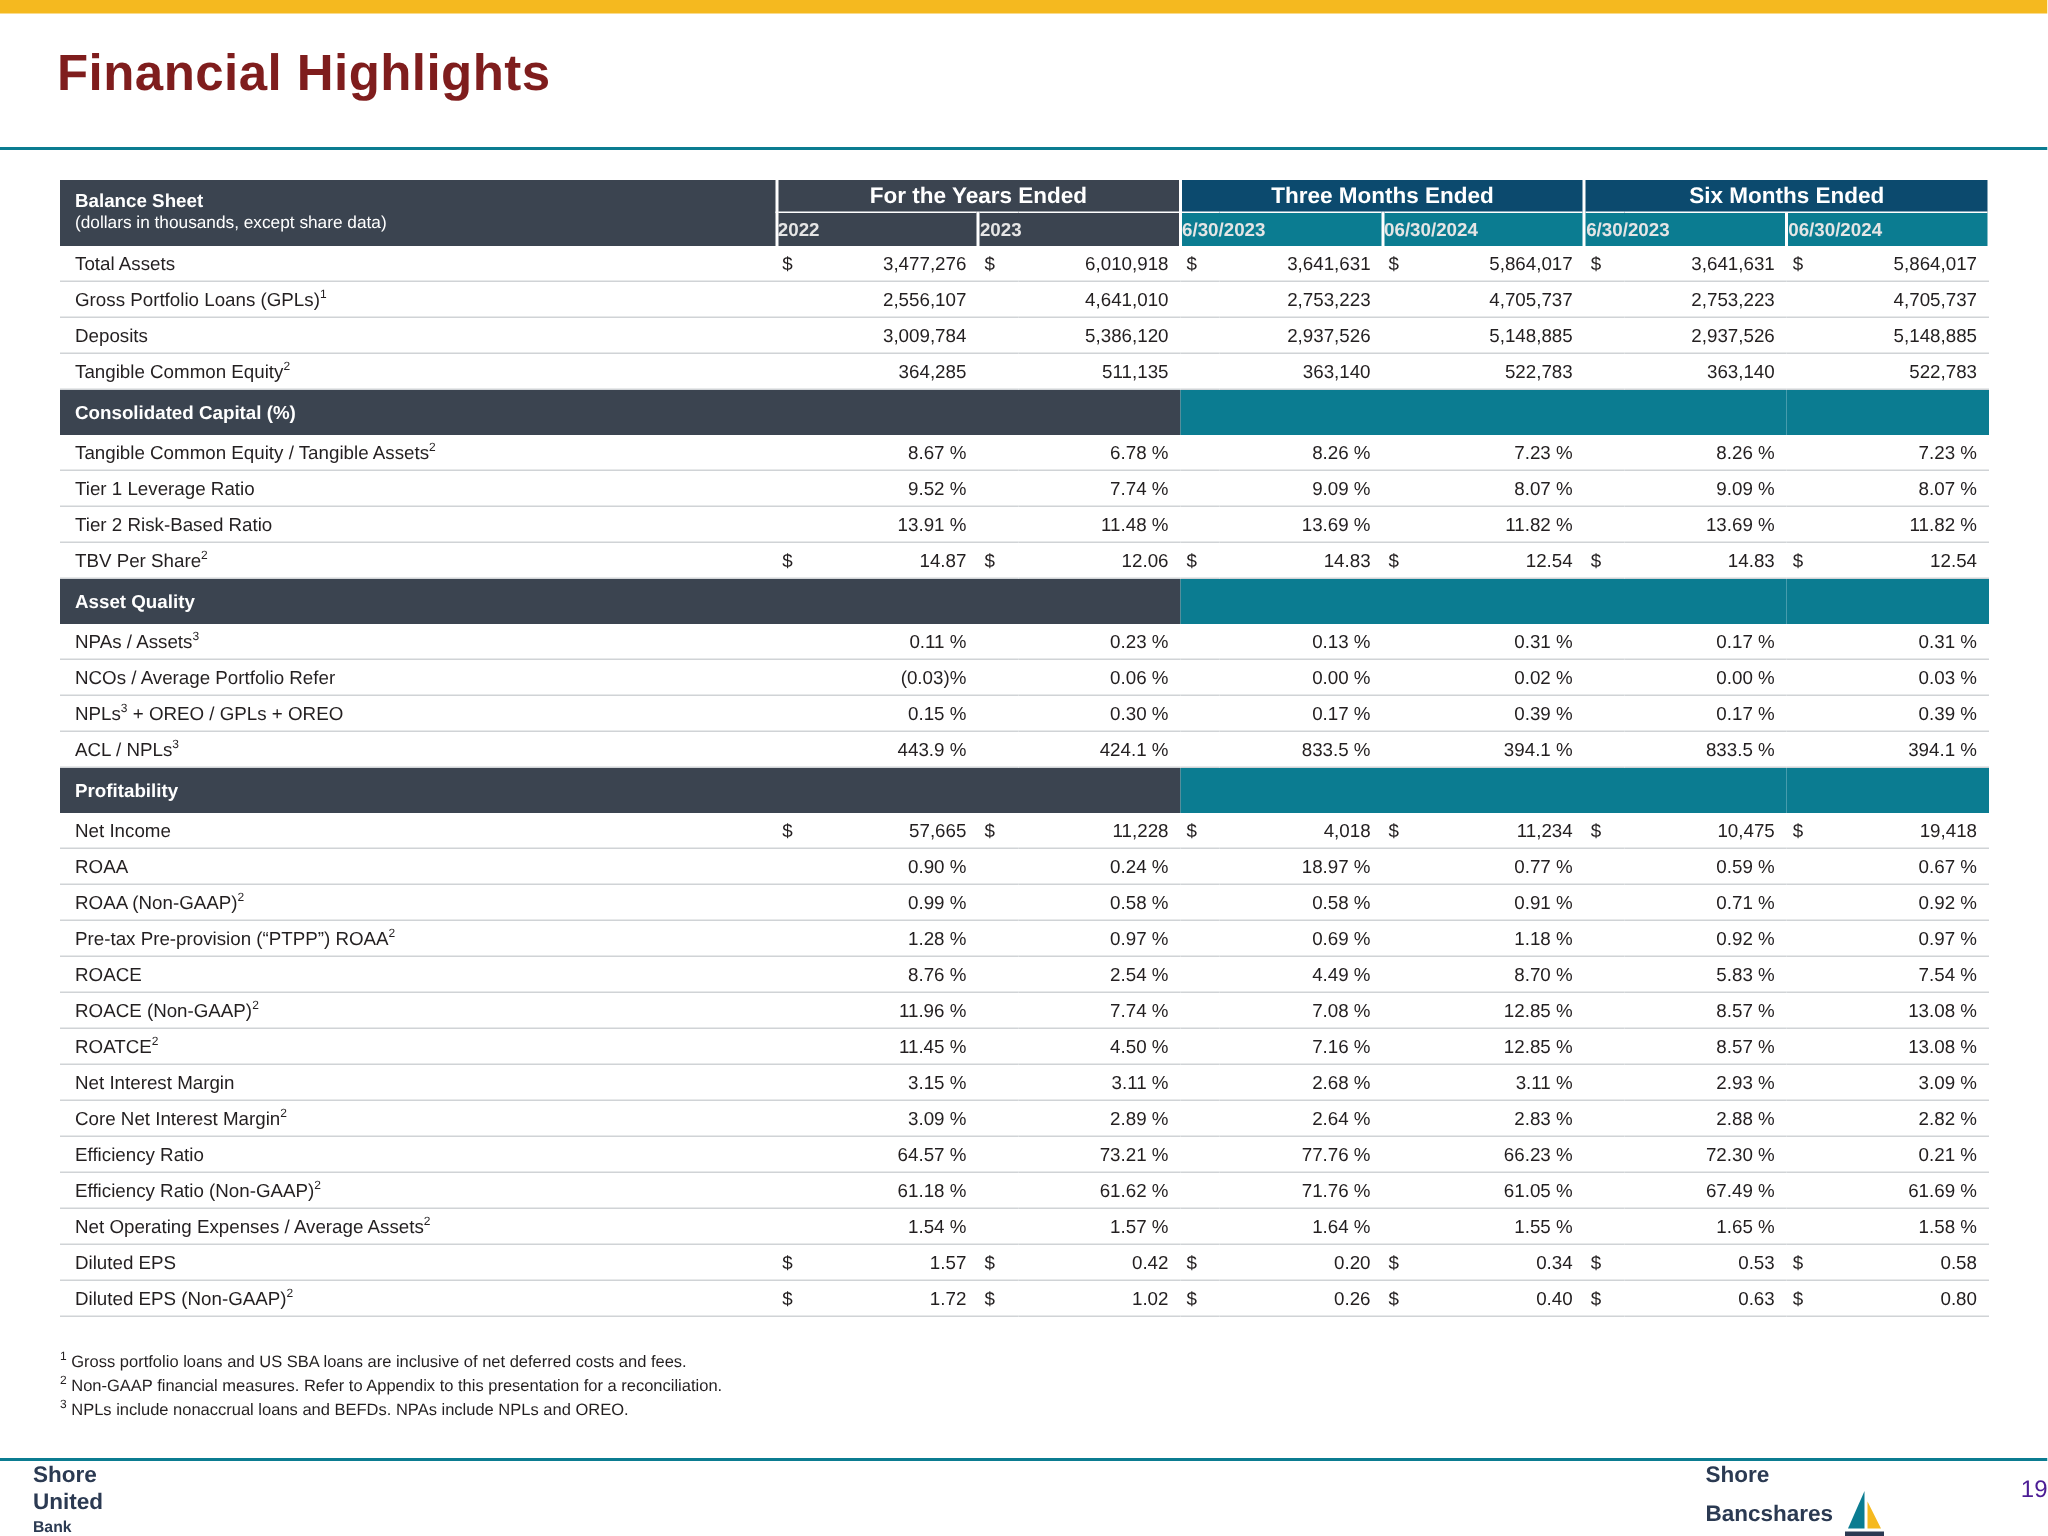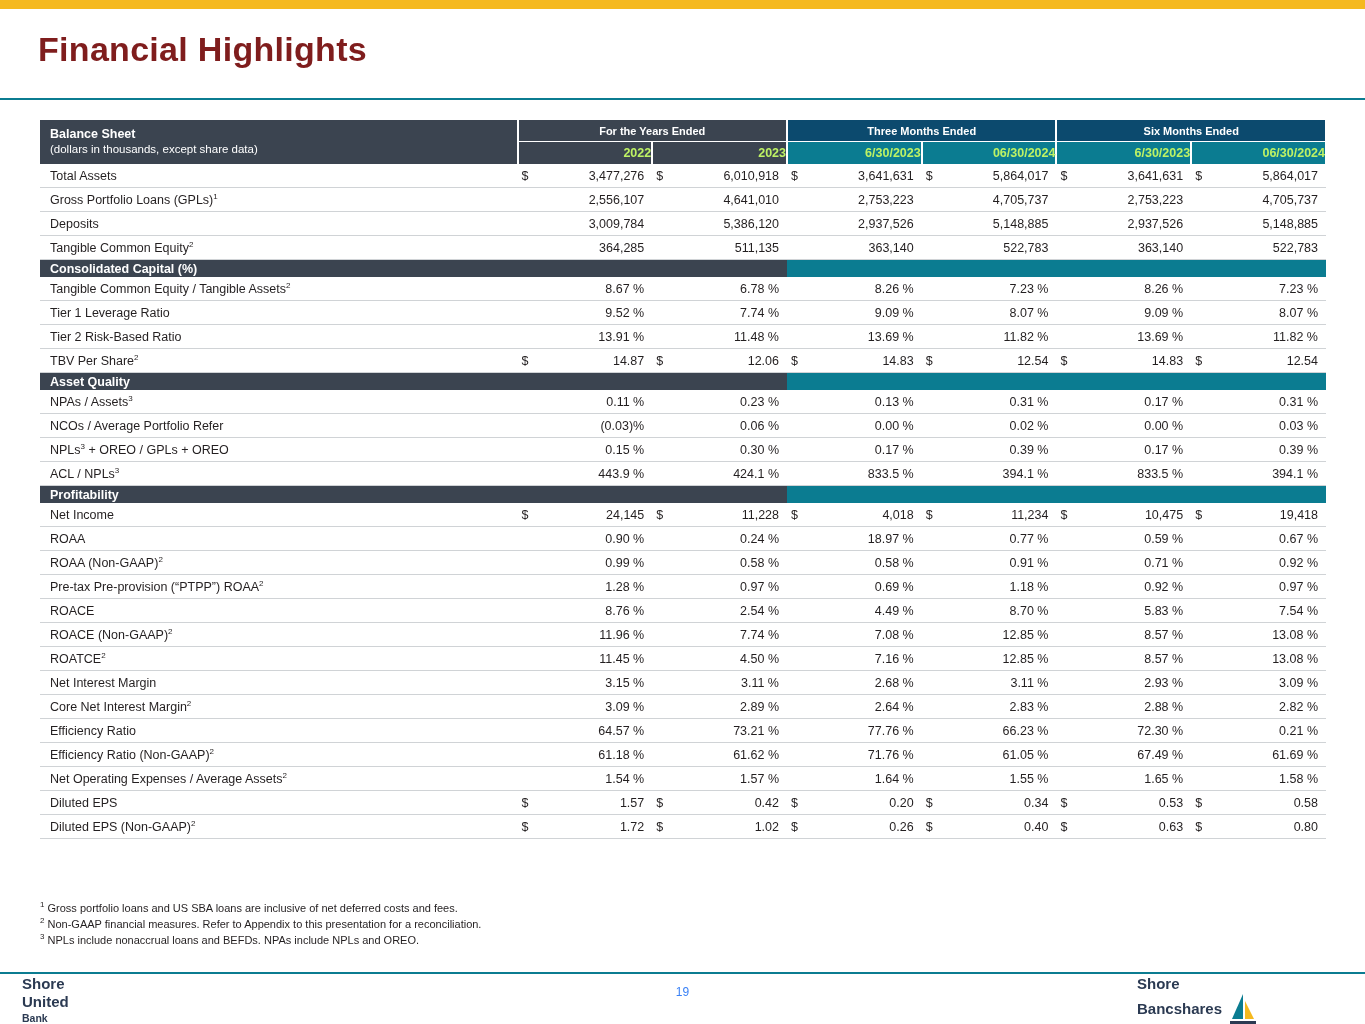--- a/index.html
+++ b/index.html
@@ -22,65 +22,65 @@
   table{border-collapse:collapse;width:1287px;table-layout:fixed;font-size:12.5px;}
 
   col.c-label{width:397px;}
   col.c-sym{width:22px;}
   col.c-num{width:90px;}
 
   th,td{padding:0;margin:0;}
 
   .hdr-group{
     background:#3b4450;color:#ffffff;font-weight:bold;text-align:center;
-    font-size:11px;height:21px;
+    font-size:15px;height:21px;
     border-right:2px solid #ffffff;
   }
   .hdr-group.teal{background:#0c4a6e;}
   .hdr-sub{
-    background:#3b4450;color:#bef264;font-weight:bold;text-align:right;
-    font-size:12.5px;height:22px;border-right:2px solid #ffffff;border-top:1px solid #ffffff;padding-left:25px;
+    background:#3b4450;color:#e5e5e5;font-weight:bold;text-align:left;
+    font-size:12.5px;height:22px;border-right:2px solid #ffffff;border-top:1px solid #ffffff;
   }
   .hdr-sub.teal{background:#0b7c91;}
   .hdr-label{
     background:#3b4450;color:#ffffff;text-align:left;vertical-align:middle;
     padding:4px 0 4px 10px;font-size:12.5px;border-right:2px solid #ffffff;
   }
   .hdr-label .l1{font-weight:bold;display:block;line-height:15px;}
   .hdr-label .l2{font-weight:normal;display:block;line-height:15px;font-size:11.5px;}
 
   tr.data td{
     border-bottom:1px solid #d0d3d6;
     height:23px;
   }
   td.label{
     text-align:left;padding-left:10px;font-size:12.5px;color:#231f20;white-space:nowrap;
   }
   td.sym{text-align:left;padding-left:4px;font-size:12.5px;}
   td.num{text-align:right;padding-right:8px;font-size:12.5px;white-space:nowrap;}
 
-  tr.section td{height:17px;border:none;}
+  tr.section td{height:30px;border:none;}
   td.sec-label{
     background:#3b4450;color:#ffffff;font-weight:bold;font-size:12.5px;
     text-align:left;padding-left:10px;border-right:2px solid #ffffff;
   }
   td.sec-dark{background:#3b4450;border-right:2px solid #ffffff;}
   td.sec-teal{background:#0b7c91;border-right:2px solid #ffffff;}
 
   sup{font-size:8px;vertical-align:super;line-height:0;}
 
   .footnotes{
     position:absolute;top:900px;left:40px;width:1000px;
     font-size:11px;color:#231f20;line-height:16px;
   }
   .footnotes div{white-space:nowrap;}
   .footnotes sup{font-size:8px;}
 
   .bottom-rule{position:absolute;top:972px;left:0;width:1365px;height:2px;background:#0b7c91;}
-  .page-num{position:absolute;top:985px;left:0;width:1365px;text-align:center;font-size:12px;color:#3b82f6;}
+  .page-num{position:absolute;top:985px;left:0;width:1365px;text-align:right;font-size:16px;color:#4c1d95;}
 
   .logo-left{position:absolute;top:975px;left:22px;width:180px;height:44px;}
   .logo-right{position:absolute;top:975px;right:28px;width:200px;height:44px;}
   .logo-text{font-weight:bold;color:#2b3a52;line-height:14px;font-size:15px;}
   .logo-text .small{font-size:10.5px;display:block;}
   .sail{display:inline-block;vertical-align:middle;margin-left:4px;}
 </style>
 </head>
 <body>
 
@@ -329,21 +329,21 @@
           <td class="sec-dark" colspan="2"></td>
           <td class="sec-dark" colspan="2"></td>
           <td class="sec-teal" colspan="2"></td>
           <td class="sec-teal" colspan="2"></td>
           <td class="sec-teal" colspan="2"></td>
           <td class="sec-teal" colspan="2"></td>
         </tr>
         <tr class="data">
           <td class="label">Net Income</td>
           <td class="sym">$</td>
-          <td class="num">24,145</td>
+          <td class="num">57,665</td>
           <td class="sym">$</td>
           <td class="num">11,228</td>
           <td class="sym">$</td>
           <td class="num">4,018</td>
           <td class="sym">$</td>
           <td class="num">11,234</td>
           <td class="sym">$</td>
           <td class="num">10,475</td>
           <td class="sym">$</td>
           <td class="num">19,418</td>

